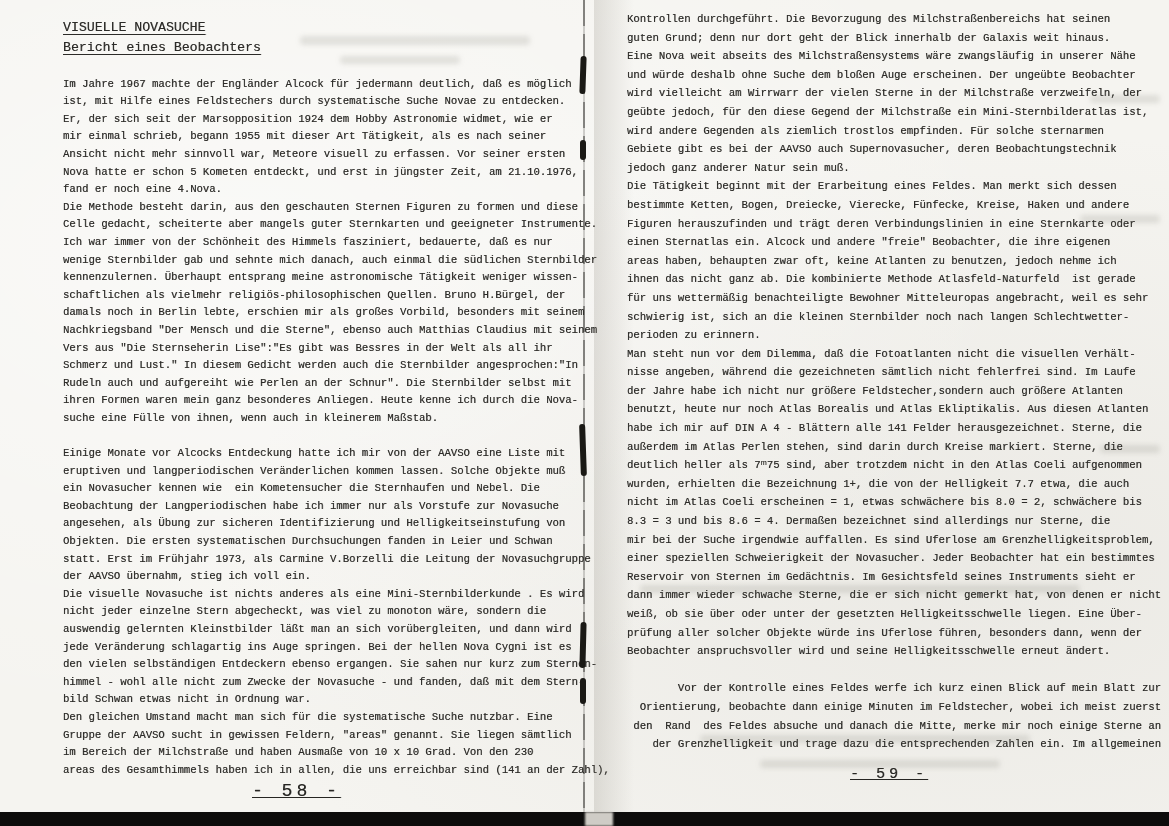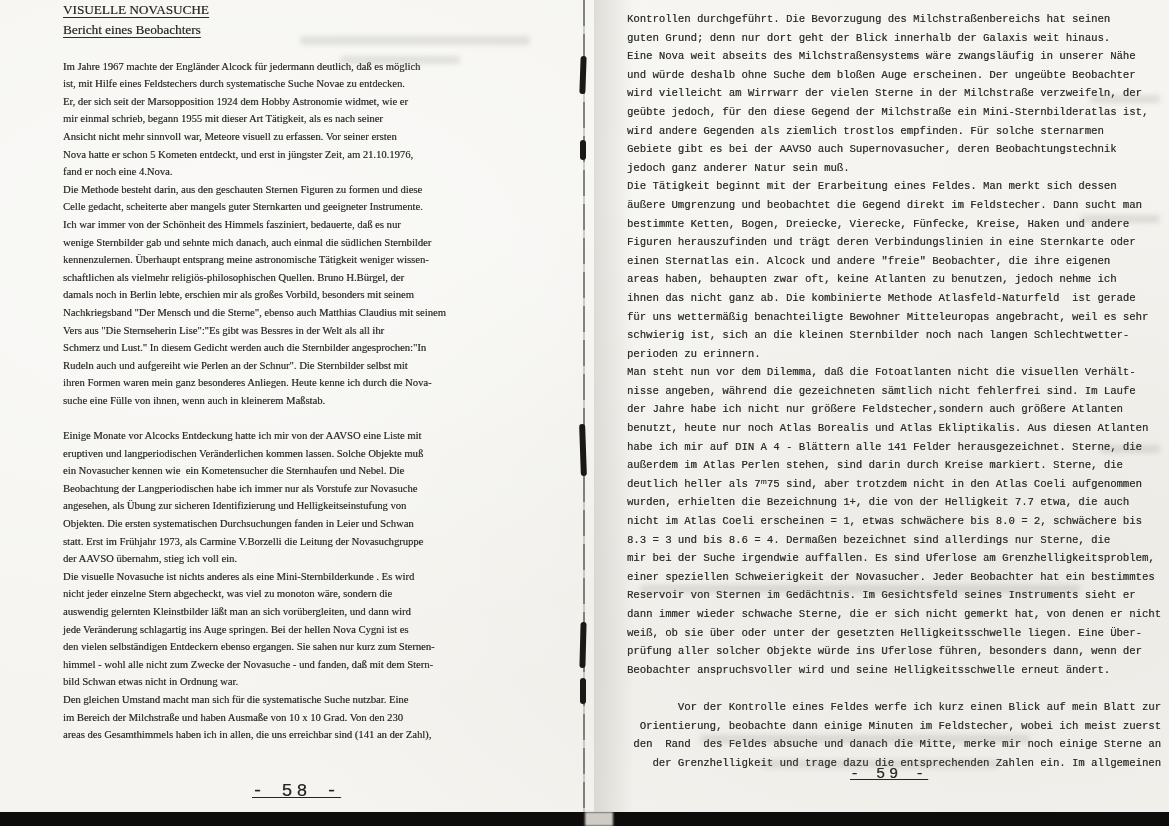--- a/index.html
+++ b/index.html
@@ -48,21 +48,21 @@
   }
   .smudge { position:absolute; background:rgba(105,104,96,.16); filter:blur(2.5px); border-radius:4px; }
   .bottom-band { position:absolute; left:0; top:812px; width:1169px; height:14px; background:#0d0c0b; }
   .band-notch { position:absolute; left:585px; top:0; width:28px; height:14px; background:#cfccc6; filter:blur(1px); }
 </style>
 </head>
 <body>
 
 <div class="scan">
 
-  <div class="page-text" id="left-text" style="left:63px; top:0; width:534px;font-family:Liberation Serif, serif;">
+  <div class="page-text" id="left-text" style="left:63px; top:18px; width:534px;">
       <div class="block heading">
         <div class="line">VISUELLE NOVASUCHE</div>
         <div class="line">Bericht eines Beobachters</div>
       </div>
       <div class="block" style="margin-top: 17.6px;">
         <div class="line">Im Jahre 1967 machte der Engländer Alcock für jedermann deutlich, daß es möglich</div>
         <div class="line">ist, mit Hilfe eines Feldstechers durch systematische Suche Novae zu entdecken.</div>
         <div class="line">Er, der sich seit der Marsopposition 1924 dem Hobby Astronomie widmet, wie er</div>
         <div class="line">mir einmal schrieb, begann 1955 mit dieser Art Tätigkeit, als es nach seiner</div>
         <div class="line">Ansicht nicht mehr sinnvoll war, Meteore visuell zu erfassen. Vor seiner ersten</div>
@@ -98,20 +98,21 @@
         <div class="line">Die visuelle Novasuche ist nichts anderes als eine Mini-Sternbilderkunde . Es wird</div>
         <div class="line">nicht jeder einzelne Stern abgecheckt, was viel zu monoton wäre, sondern die</div>
         <div class="line">auswendig gelernten Kleinstbilder läßt man an sich vorübergleiten, und dann wird</div>
         <div class="line">jede Veränderung schlagartig ins Auge springen. Bei der hellen Nova Cygni ist es</div>
         <div class="line">den vielen selbständigen Entdeckern ebenso ergangen. Sie sahen nur kurz zum Sternen-</div>
         <div class="line">himmel - wohl alle nicht zum Zwecke der Novasuche - und fanden, daß mit dem Stern-</div>
         <div class="line">bild Schwan etwas nicht in Ordnung war.</div>
       </div>
       <div class="block">
         <div class="line">Den gleichen Umstand macht man sich für die systematische Suche nutzbar. Eine</div>
+        <div class="line">Gruppe der AAVSO sucht in gewissen Feldern, "areas" genannt. Sie liegen sämtlich</div>
         <div class="line">im Bereich der Milchstraße und haben Ausmaße von 10 x 10 Grad. Von den 230</div>
         <div class="line">areas des Gesamthimmels haben ich in allen, die uns erreichbar sind (141 an der Zahl),</div>
       </div>
     </div>
   <div class="pagenum pagenum-left">- 58 -</div>
 
   <div class="gutter">
     <div class="fold-line"></div>
     <div class="blob blob1"></div>
     <div class="blob blob2"></div>
@@ -128,21 +129,20 @@
         <div class="line">Eine Nova weit abseits des Milchstraßensystems wäre zwangsläufig in unserer Nähe</div>
         <div class="line">und würde deshalb ohne Suche dem bloßen Auge erscheinen. Der ungeübte Beobachter</div>
         <div class="line">wird vielleicht am Wirrwarr der vielen Sterne in der Milchstraße verzweifeln, der</div>
         <div class="line">geübte jedoch, für den diese Gegend der Milchstraße ein Mini-Sternbilderatlas ist,</div>
         <div class="line">wird andere Gegenden als ziemlich trostlos empfinden. Für solche sternarmen</div>
         <div class="line">Gebiete gibt es bei der AAVSO auch Supernovasucher, deren Beobachtungstechnik</div>
         <div class="line">jedoch ganz anderer Natur sein muß.</div>
       </div>
       <div class="block">
         <div class="line">Die Tätigkeit beginnt mit der Erarbeitung eines Feldes. Man merkt sich dessen</div>
-        <div class="line">äußere Umgrenzung und beobachtet die Gegend direkt im Feldstecher. Dann sucht man</div>
         <div class="line">bestimmte Ketten, Bogen, Dreiecke, Vierecke, Fünfecke, Kreise, Haken und andere</div>
         <div class="line">Figuren herauszufinden und trägt deren Verbindungslinien in eine Sternkarte oder</div>
         <div class="line">einen Sternatlas ein. Alcock und andere "freie" Beobachter, die ihre eigenen</div>
         <div class="line">areas haben, behaupten zwar oft, keine Atlanten zu benutzen, jedoch nehme ich</div>
         <div class="line">ihnen das nicht ganz ab. Die kombinierte Methode Atlasfeld-Naturfeld  ist gerade</div>
         <div class="line">für uns wettermäßig benachteiligte Bewohner Mitteleuropas angebracht, weil es sehr</div>
         <div class="line">schwierig ist, sich an die kleinen Sternbilder noch nach langen Schlechtwetter-</div>
         <div class="line">perioden zu erinnern.</div>
       </div>
       <div class="block">

